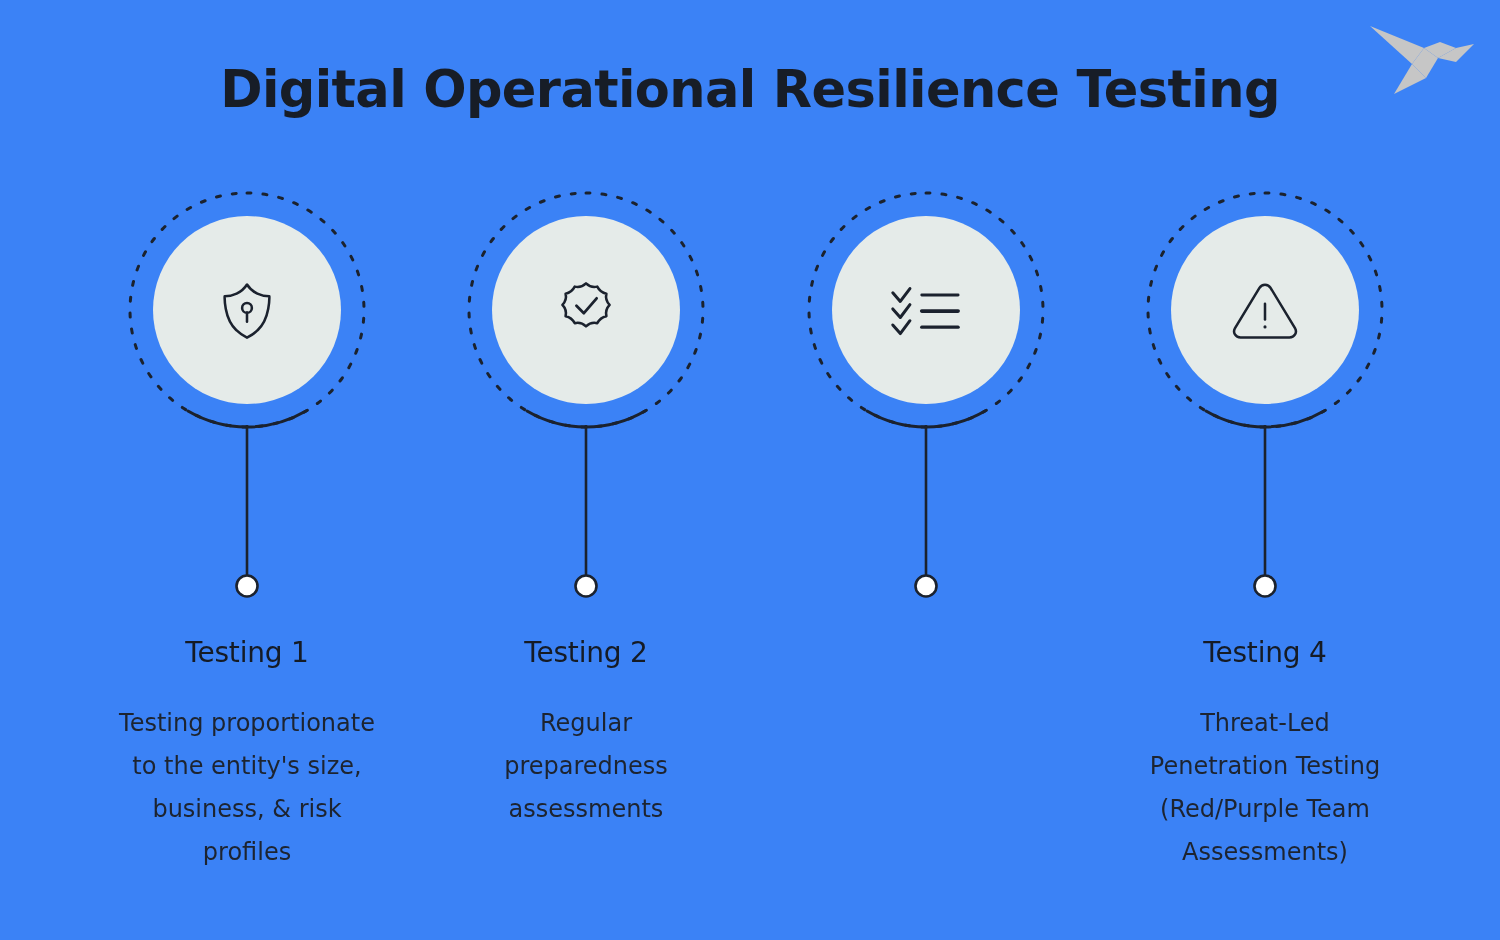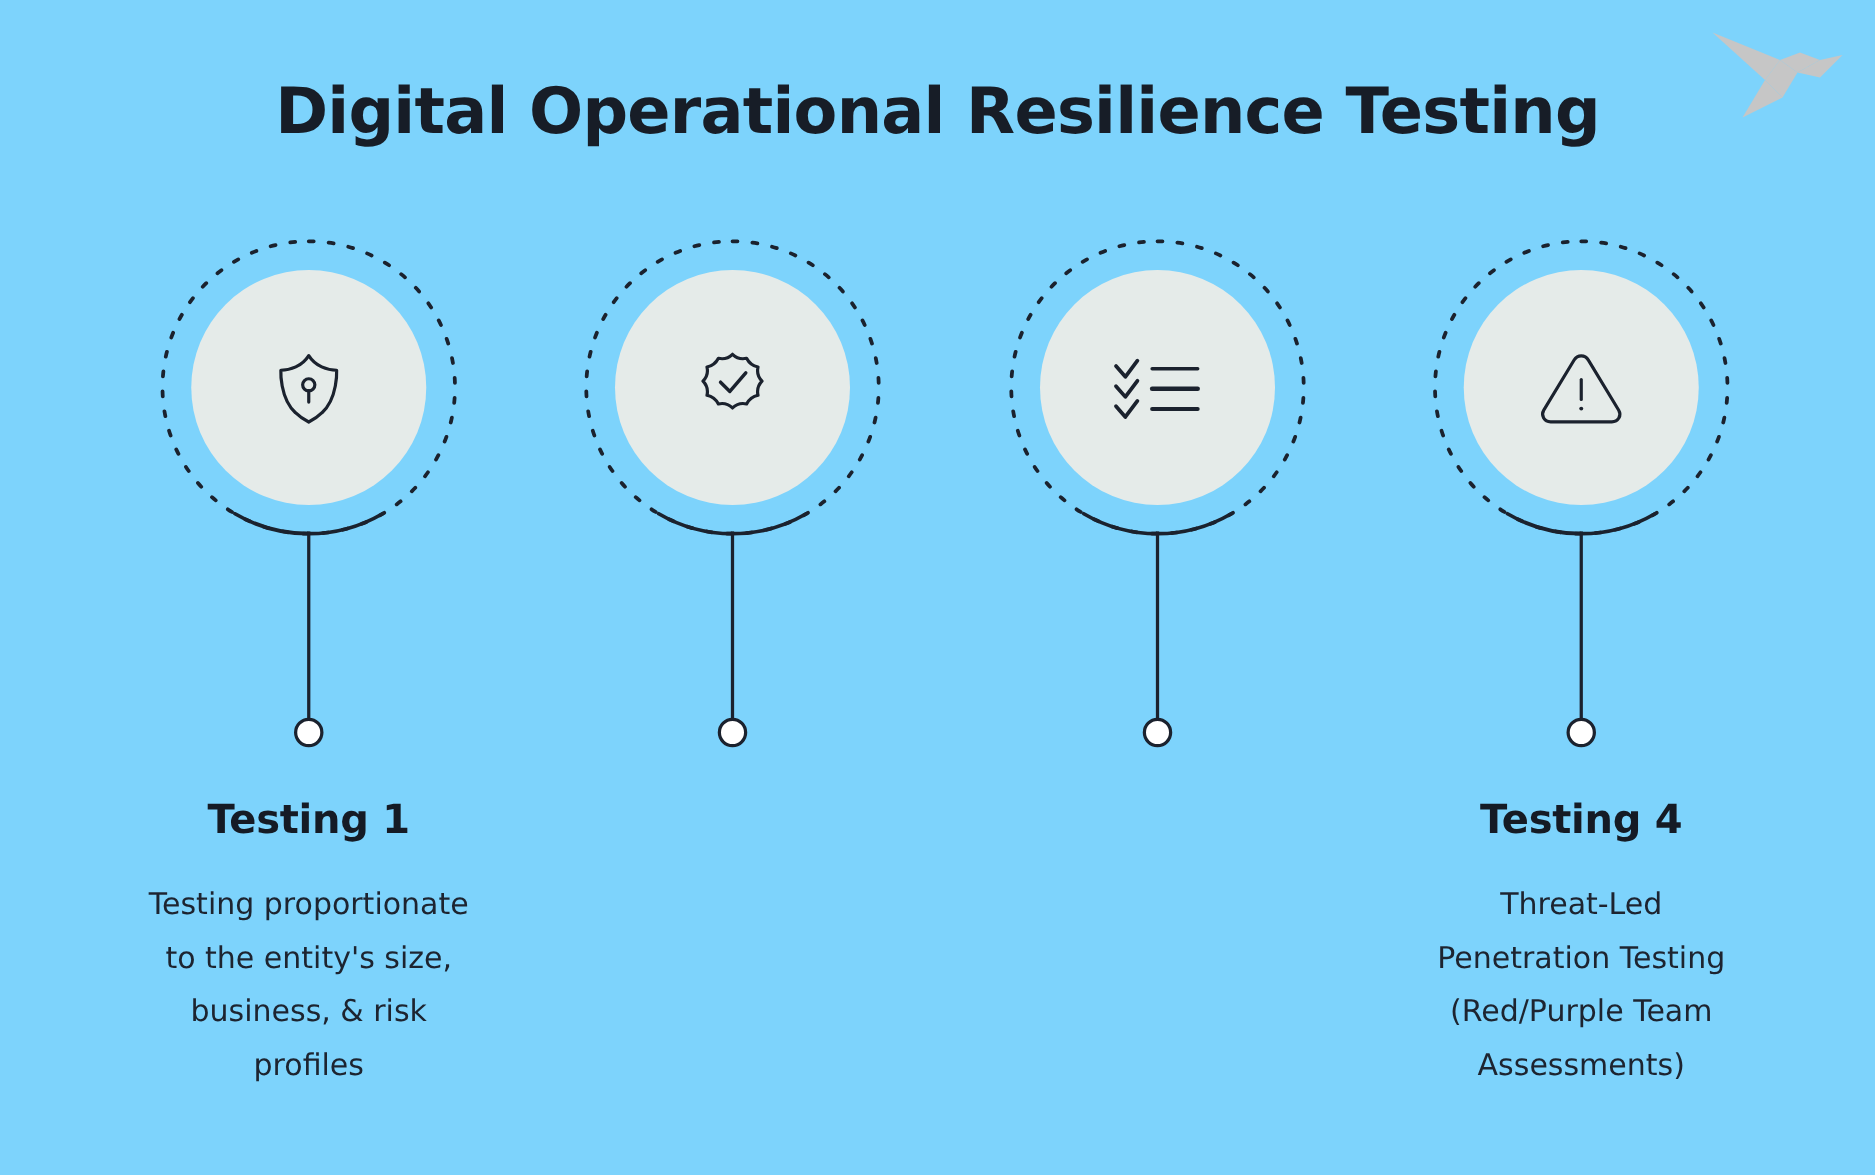--- a/index.html
+++ b/index.html
@@ -15,21 +15,21 @@
     overflow: hidden;
     position: relative;
     -webkit-font-smoothing: antialiased;
   }
 
   
   .canvas {
     position: relative;
     width: 1500px;
     height: 940px;
-    background: #7dd3fc;
+    background: #3b82f6;
   }
 
   
   .logo {
     position: absolute;
     top: 18px;
     right: 24px;
     width: 108px;
     height: 78px;
   }
@@ -111,22 +111,22 @@
   }
 
   
   .card-heading {
     position: absolute;
     top: 636px;
     left: 0;
     width: 320px;
     text-align: center;
     font-family: "DejaVu Sans", "Liberation Sans", sans-serif;
-    font-size: 32px;
-    font-weight: 700;
+    font-size: 28px;
+    font-weight: 400;
     letter-spacing: -0.2px;
     color: #151b25;
     line-height: 1.2;
   }
   .card-body {
     position: absolute;
     top: 702px;
     left: 0;
     width: 320px;
     text-align: center;
@@ -200,20 +200,24 @@
             <polyline points="23,28 30,35 42,21" fill="none" stroke="#1b222e" stroke-width="2.6" stroke-linecap="round" stroke-linejoin="round"></polyline>
           </svg>
         </div>
       </div>
       <div class="connector">
         <svg viewBox="0 0 32 180" width="32" height="180" aria-hidden="true">
           <line x1="16" y1="0" x2="16" y2="150" stroke="#1b222e" stroke-width="2.6"></line>
           <circle cx="16" cy="161" r="10.5" fill="#ffffff" stroke="#1b222e" stroke-width="2.6"></circle>
         </svg>
       </div>
+      <div class="card-heading">Testing 2</div>
+      <div class="card-body">Regular
+preparedness
+assessments</div>
     </div>
 
     <div class="column c2">
       <div class="node">
         <svg class="ring-svg" viewBox="0 0 250 250">
           <circle cx="125" cy="125" r="117" fill="none" stroke="#1b222e" stroke-width="3" stroke-linecap="round" stroke-dasharray="4 12" transform="rotate(-90 125 125)"></circle>
           <path d="M 66 226 A 117 117 0 0 0 184 226" fill="none" stroke="#1b222e" stroke-width="3" stroke-linecap="round"></path>
           <circle cx="125" cy="125" r="94" fill="#e5ebe9"></circle>
         </svg>
         <div class="icon-holder">

